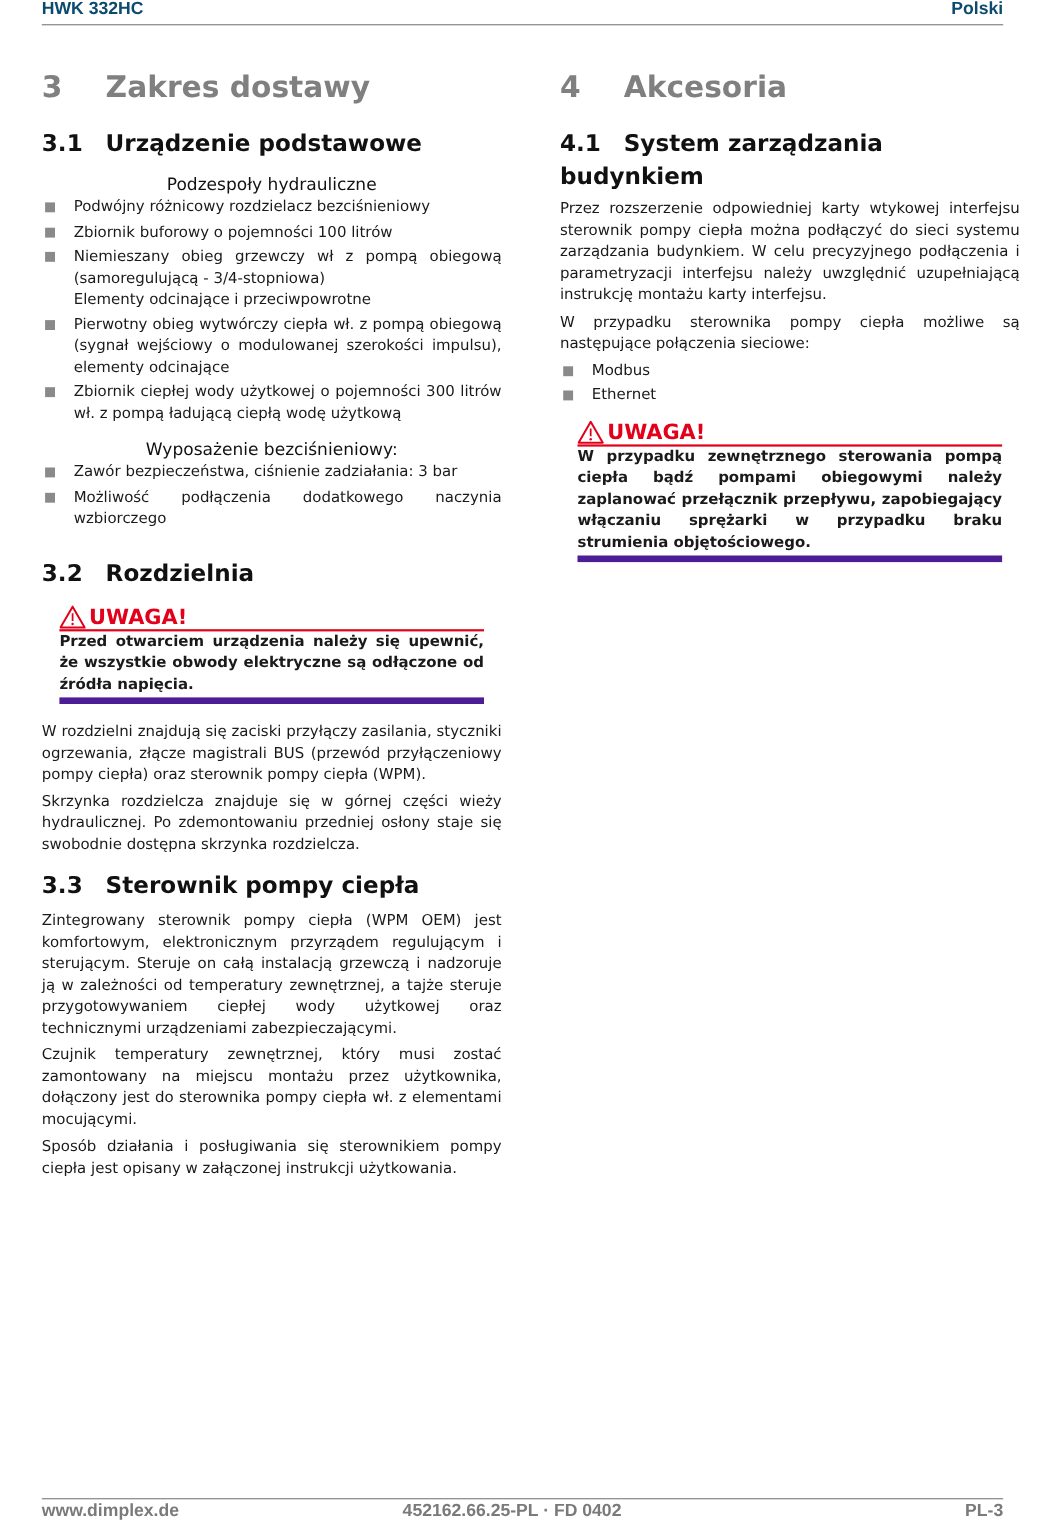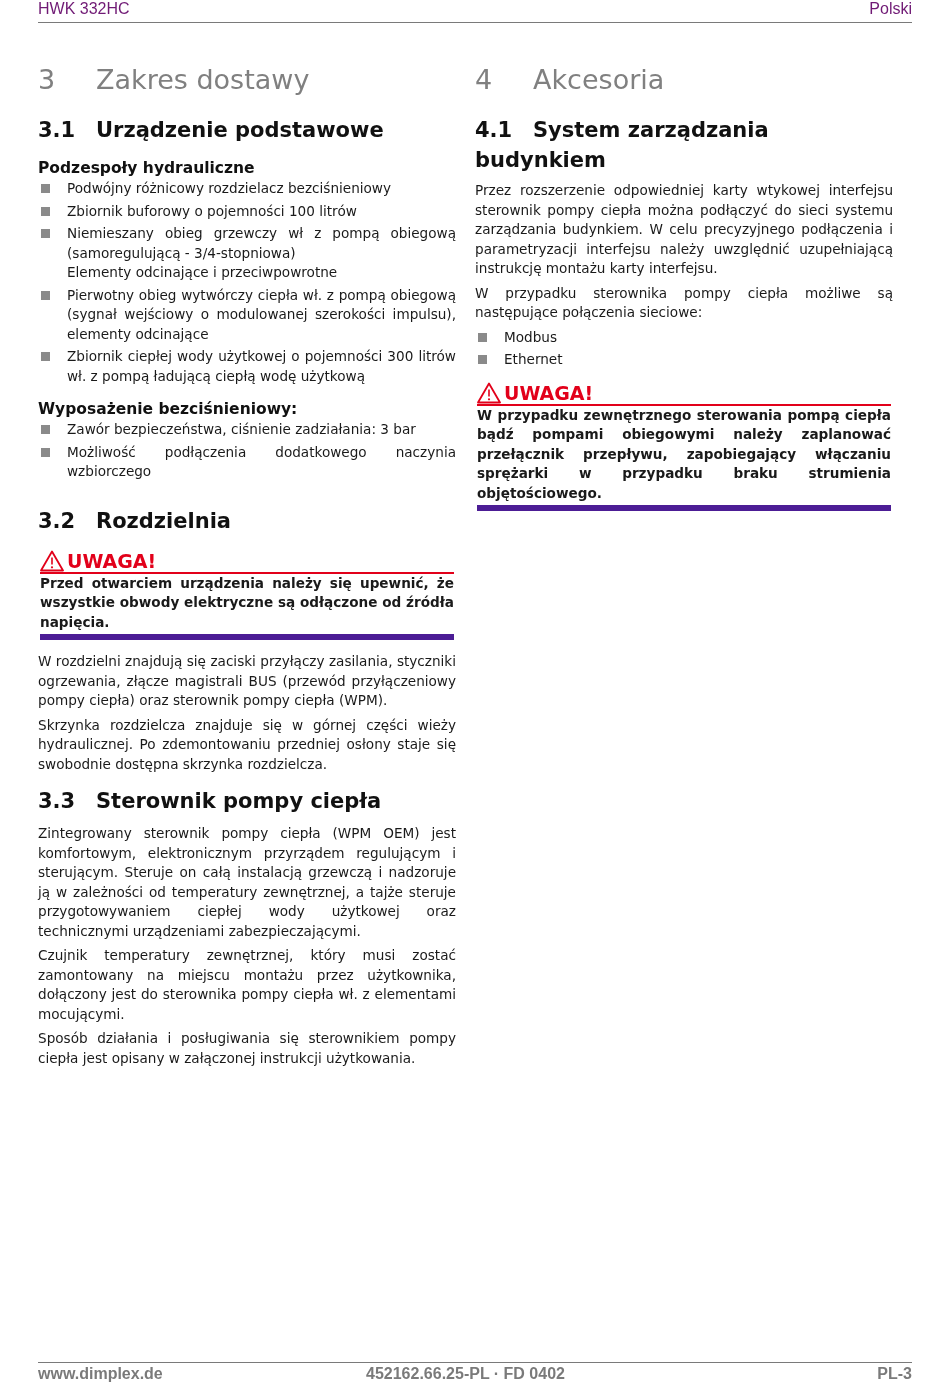--- a/index.html
+++ b/index.html
@@ -1,41 +1,41 @@
 <!DOCTYPE html>
 <html><head>
 <meta charset="utf-8">
 <style>
   html, body { margin: 0; padding: 0; background: #ffffff; }
   body { width: 950px; height: 1383px; position: relative; overflow: hidden;
          font-family: "DejaVu Sans", sans-serif; color: #1a1a1a; }
   .hdr { position: absolute; left: 38px; right: 38px; top: 0; height: 22px;
          border-bottom: 1.5px solid #7a7a7a; font-family: "Liberation Sans", sans-serif;
-         font-size: 16px; font-weight: normal; color: #701a75; }
+         font-size: 16px; font-weight: bold; color: #0c4a6e; }
   .hdr .l { position: absolute; left: 0; top: 0; }
   .hdr .r { position: absolute; right: 0; top: 0; }
   .ftr { position: absolute; left: 38px; right: 38px; top: 1362px; height: 22px;
          border-top: 1.5px solid #7a7a7a; font-family: "Liberation Sans", sans-serif;
          font-size: 16px; font-weight: bold; color: #7a7a7a; }
   .ftr span { position: absolute; top: 2px; text-align: center; }
   .ftr .l { left: 0; }
   .ftr .c { left: 328px; }
   .ftr .r { right: 0; }
   .col { position: absolute; top: 60px; width: 418px; font-size: 13.6px; line-height: 19.5px; }
   .col.left { left: 38px; }
-  .col.right { left: 475px; }
-  h1 { margin: 0; font-size: 27px; font-weight: normal; color: #808080; height: 40px; line-height: 40px; }
+  .col.right { left: 509px; }
+  h1 { margin: 0; font-size: 27px; font-weight: bold; color: #808080; height: 40px; line-height: 40px; }
   h2 { margin: 0; font-size: 21px; font-weight: bold; color: #111; line-height: 30px; }
   .num { display: inline-block; width: 58px; }
-  h3 { margin: 0; font-size: 15.5px; font-weight: bold; color: #111; line-height: 22px; }
+  h3 { margin: 0; font-size: 15.5px; font-weight: normal; color: #111; line-height: 22px; text-align: center; }
   ul { list-style: none; margin: 0; padding: 0; }
   li { position: relative; padding-left: 29px; margin-bottom: 3px; text-align: justify; }
   li .bul { position: absolute; left: 3px; top: 5px; width: 9px; height: 9px; background: #8a8a8a; }
   p { margin: 0 0 5px 0; text-align: justify; }
-  .warn { margin: 2px; }
+  .warn { margin: 16px; }
   .warn-title { color: #e2001a; font-size: 19px; font-weight: bold; line-height: 22px;
                 border-bottom: 2px solid #e2001a; display: flex; align-items: flex-end; }
   .warn-title svg { width: 24px; height: 22px; margin-right: 3px; }
   .warn-body { font-weight: bold; font-size: 13.6px; line-height: 19.5px; padding-bottom: 2px;
                border-bottom: 6px solid #4c1d95; text-align: justify; }
 </style>
 </head>
 <body>
 
 <div class="hdr">

